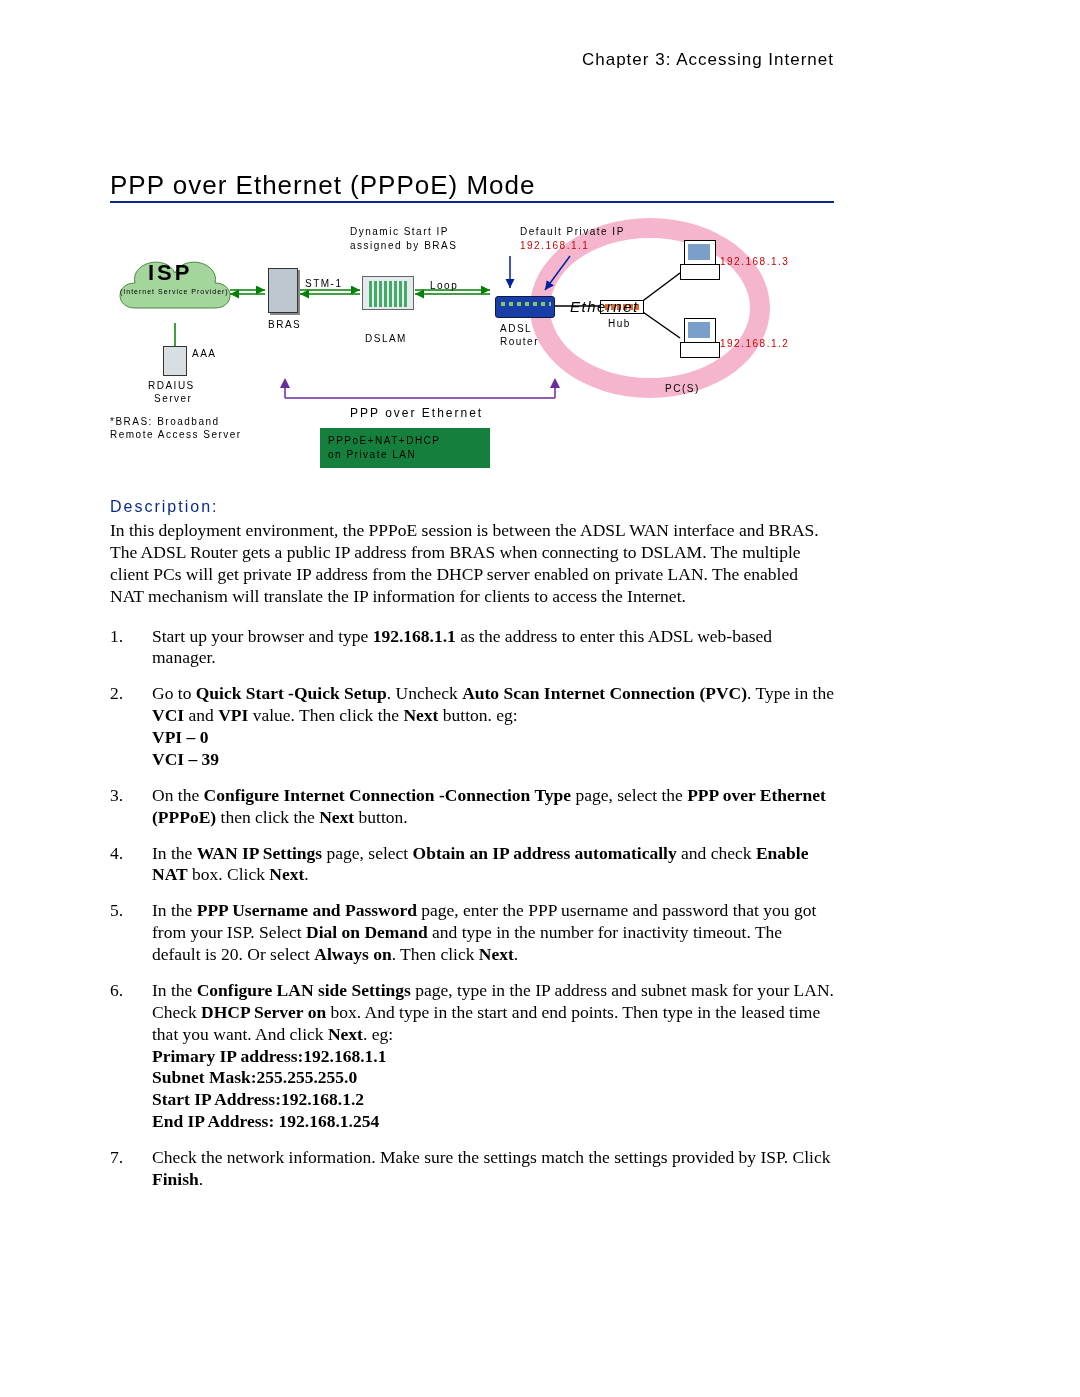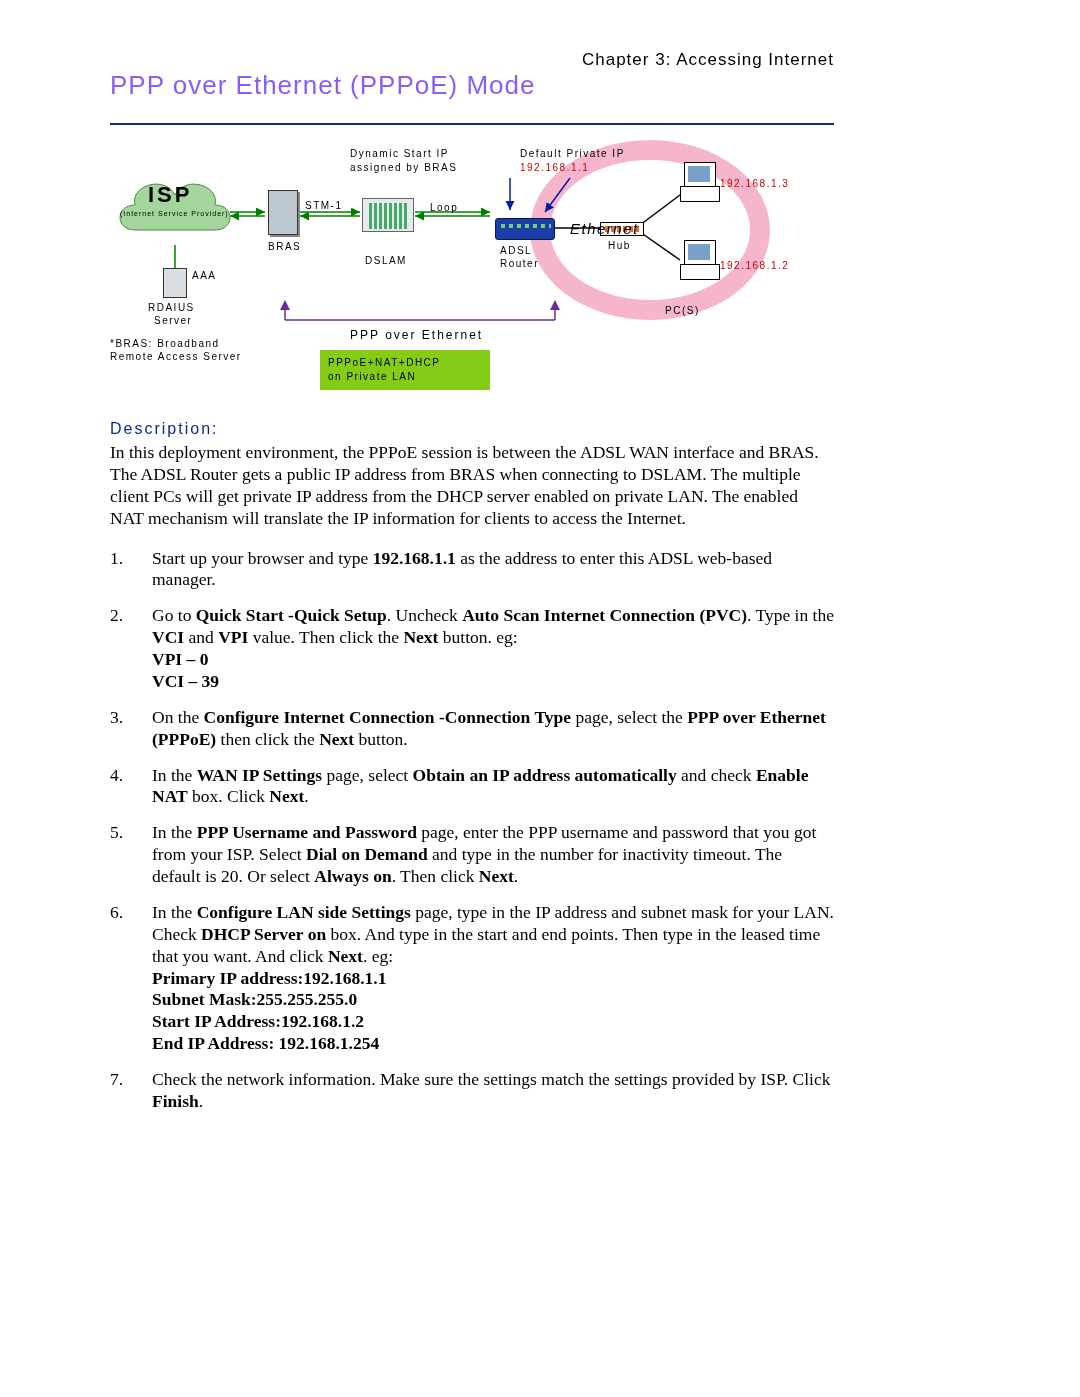--- a/index.html
+++ b/index.html
@@ -17,25 +17,26 @@
     padding: 50px 110px 60px 110px;
   }
   .chapter-header {
     text-align: right;
     font-family: Verdana, Geneva, sans-serif;
     font-size: 17px;
     letter-spacing: 1px;
     color: #000;
   }
   .main-title {
+    margin-top: 100px;
     font-family: Verdana, Geneva, sans-serif;
     font-size: 26px;
     letter-spacing: 1px;
-    color: #8b5cf6;
-    padding-bottom: 22px;
+    color: #000000;
+    padding-bottom: 0;
     border-bottom: 2px solid #0a2a8c;
   }
 
   
   .diagram {
     position: relative;
     width: 660px;
     height: 260px;
     margin: 15px 0 20px 0;
     font-family: Verdana, Geneva, sans-serif;
@@ -146,21 +147,21 @@
   .pc .screen { position:absolute; left:3px; top:3px; width:22px; height:16px; background:#7aa0c9; }
   .pc .base {
     position:absolute; top:24px; left:0; width:38px; height:14px;
     border:1.5px solid #000; background:#fff;
   }
 
   .green-box {
     position: absolute;
     left: 210px; top: 210px;
     width: 170px;
-    background: #84cc16;
+    background: #15803d;
     padding: 6px 8px;
     font-size: 10px;
     letter-spacing: 1.5px;
     line-height: 1.4;
     color: #000;
     box-sizing: border-box;
   }
 
   
   .section-heading {

